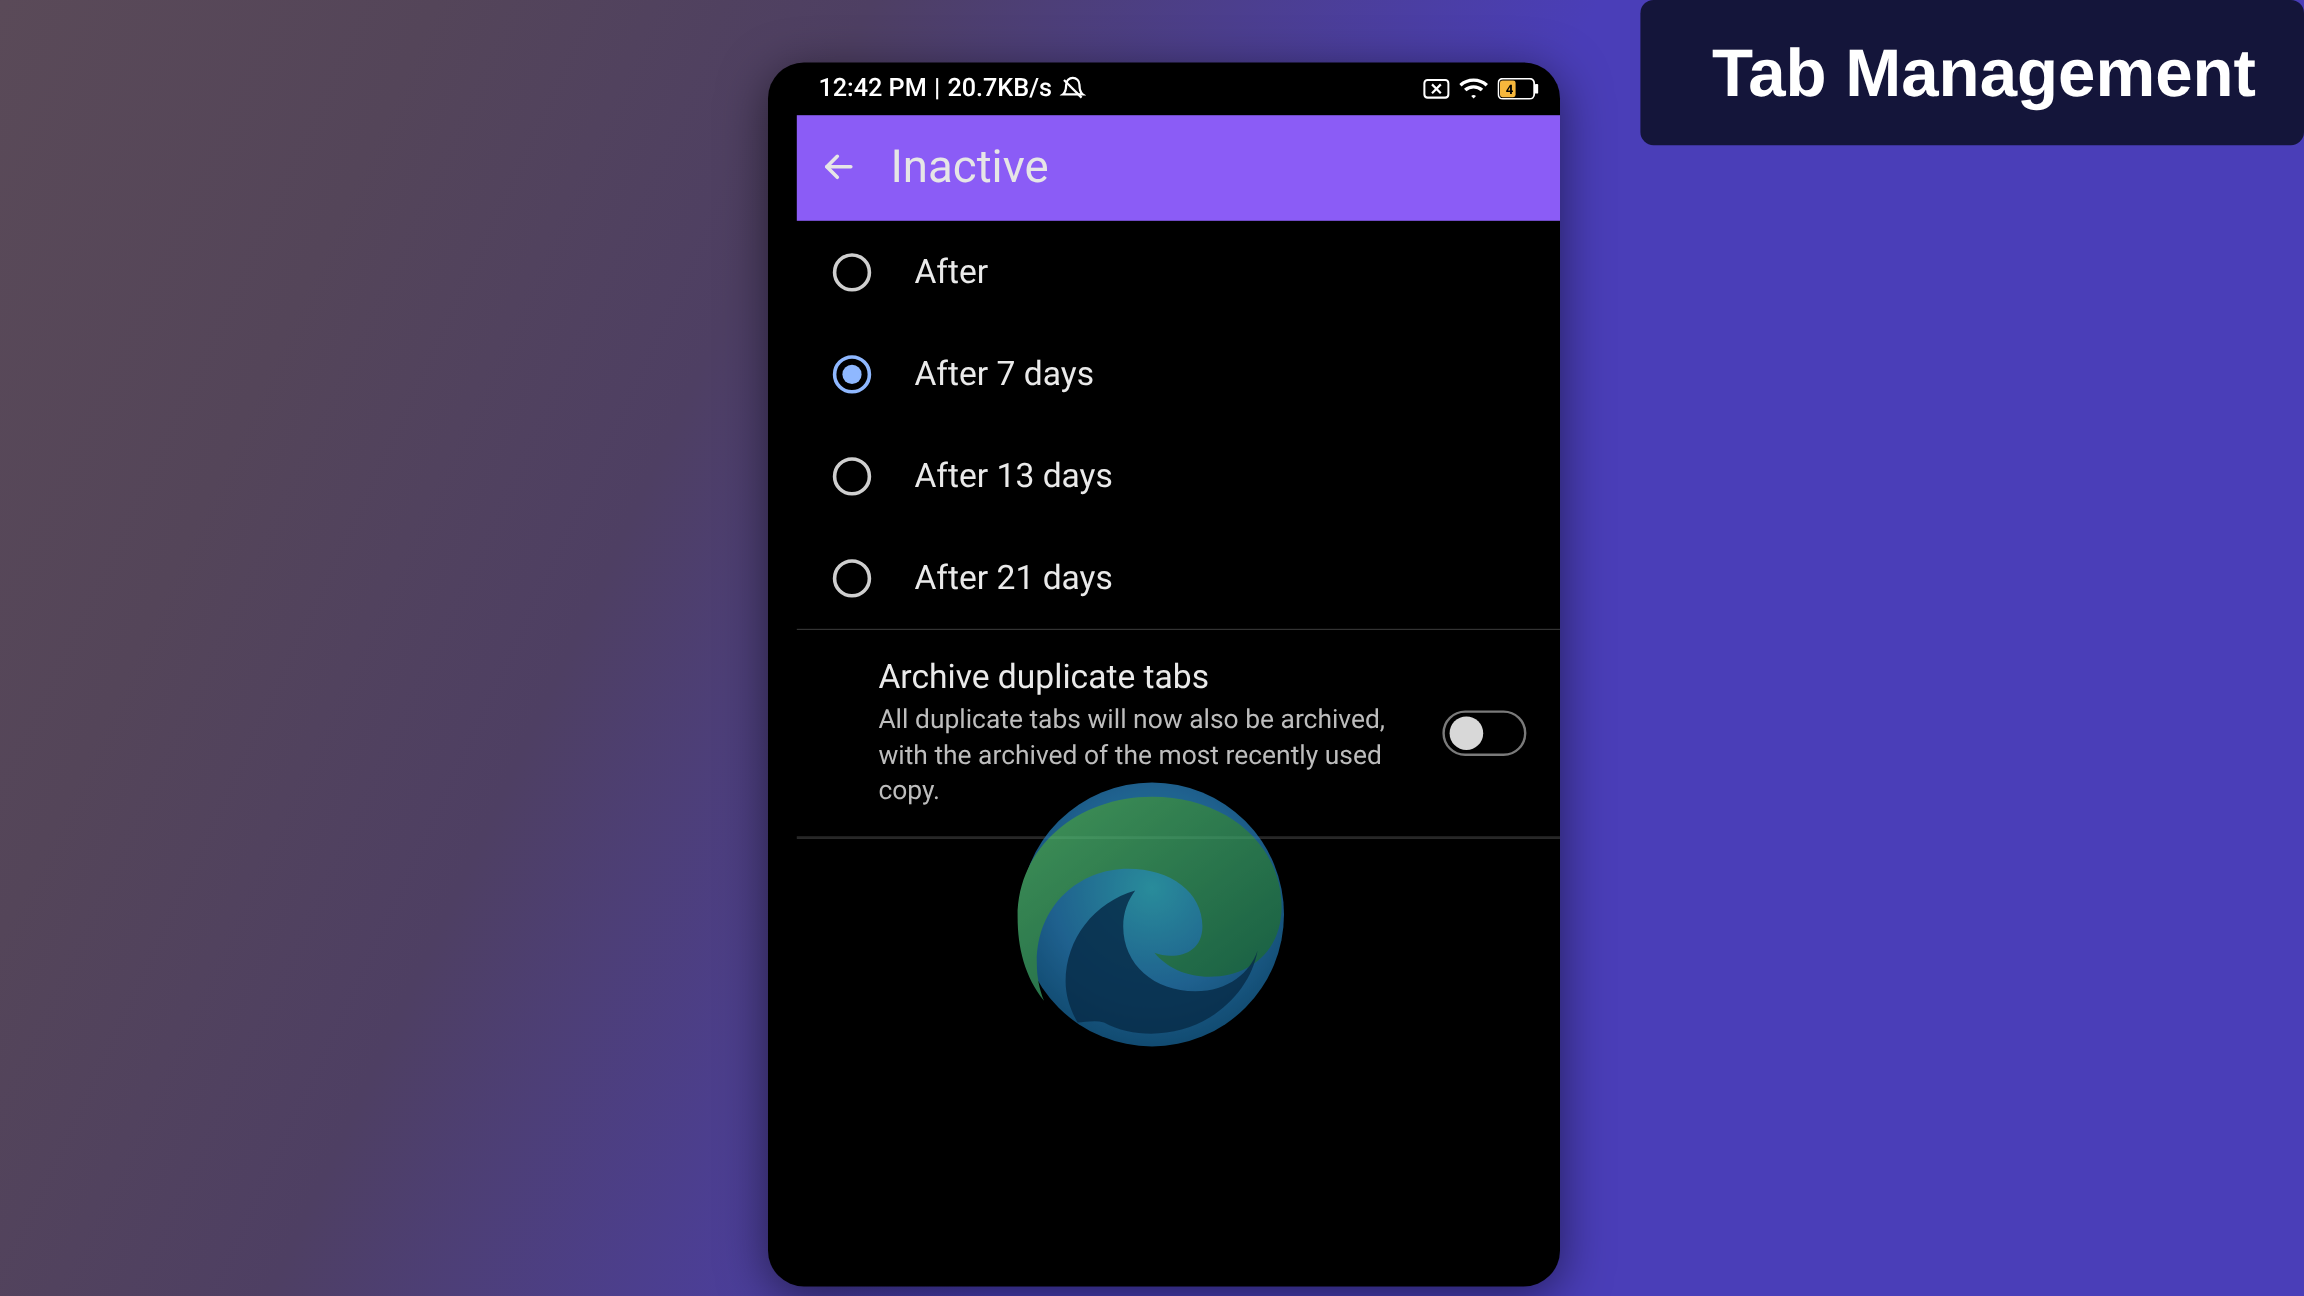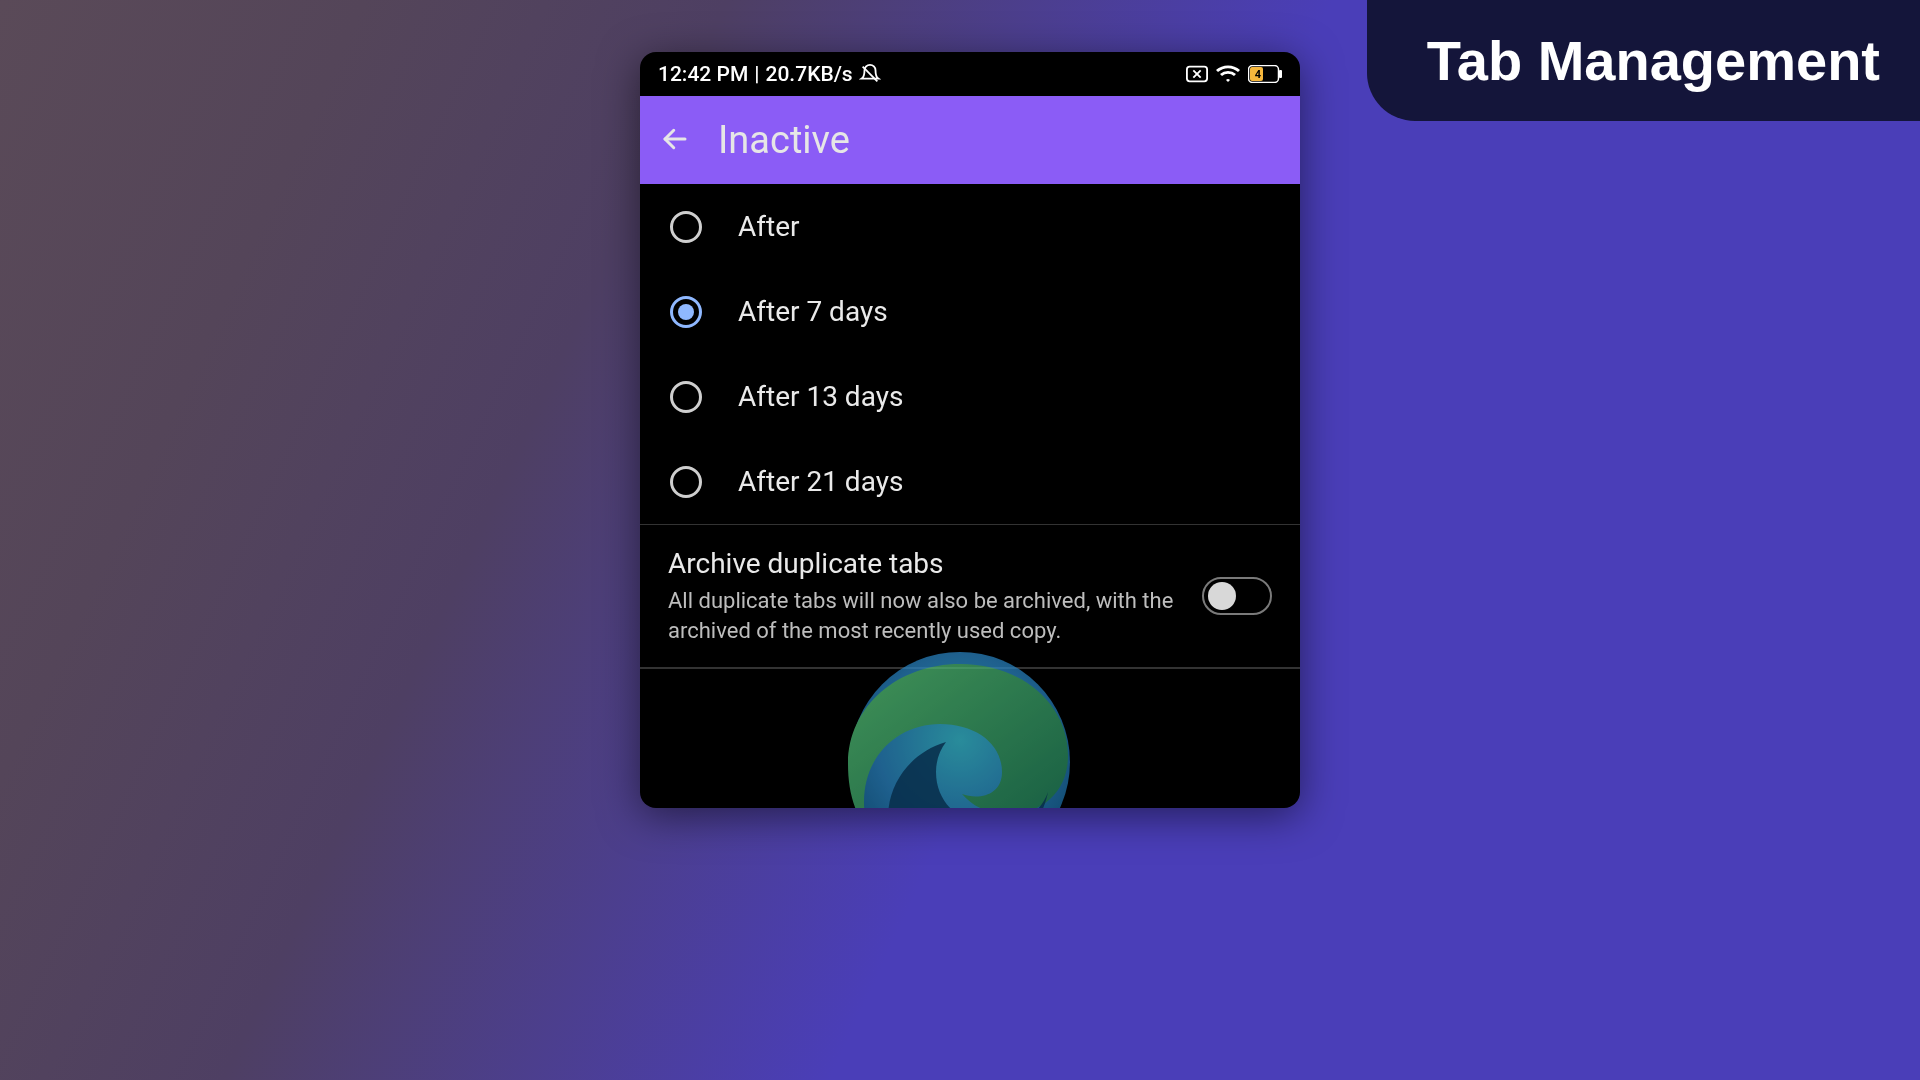--- a/index.html
+++ b/index.html
@@ -17,33 +17,35 @@
   position: absolute;
   top: 0;
   right: 0;
   background: #14153a;
   color: #fff;
   font-weight: 900;
   font-size: 56px;
   padding: 28px 40px 28px 60px;
   border-bottom-left-radius: 48px;
   font-family: "Arial Black", Arial, sans-serif;
+  border-radius: 11px;
 }
 
 
 .phone {
   position: absolute;
   left: 640px;
   top: 52px;
   width: 660px;
-  height: 756px;
+  height: 1020px;
   background: #000;
-  border-radius: 16px;
+  border-radius: 30px;
   overflow: hidden;
   box-shadow: 0 8px 40px rgba(0,0,0,0.5);
+  padding-left: 24px;
 }
 
 
 .statusbar {
   height: 44px;
   display: flex;
   align-items: center;
   justify-content: space-between;
   padding: 0 18px;
   color: #fff;
@@ -105,20 +107,21 @@
   margin: 0;
 }
 
 
 .toggle-row {
   display: flex;
   align-items: center;
   justify-content: space-between;
   padding: 22px 28px;
   gap: 20px;
+  margin-left: 40px;
 }
 .toggle-text { flex: 1; }
 .toggle-title {
   color: #eaeaea;
   font-size: 28px;
   margin-bottom: 6px;
 }
 .toggle-desc {
   color: #bdbdbd;
   font-size: 22px;

